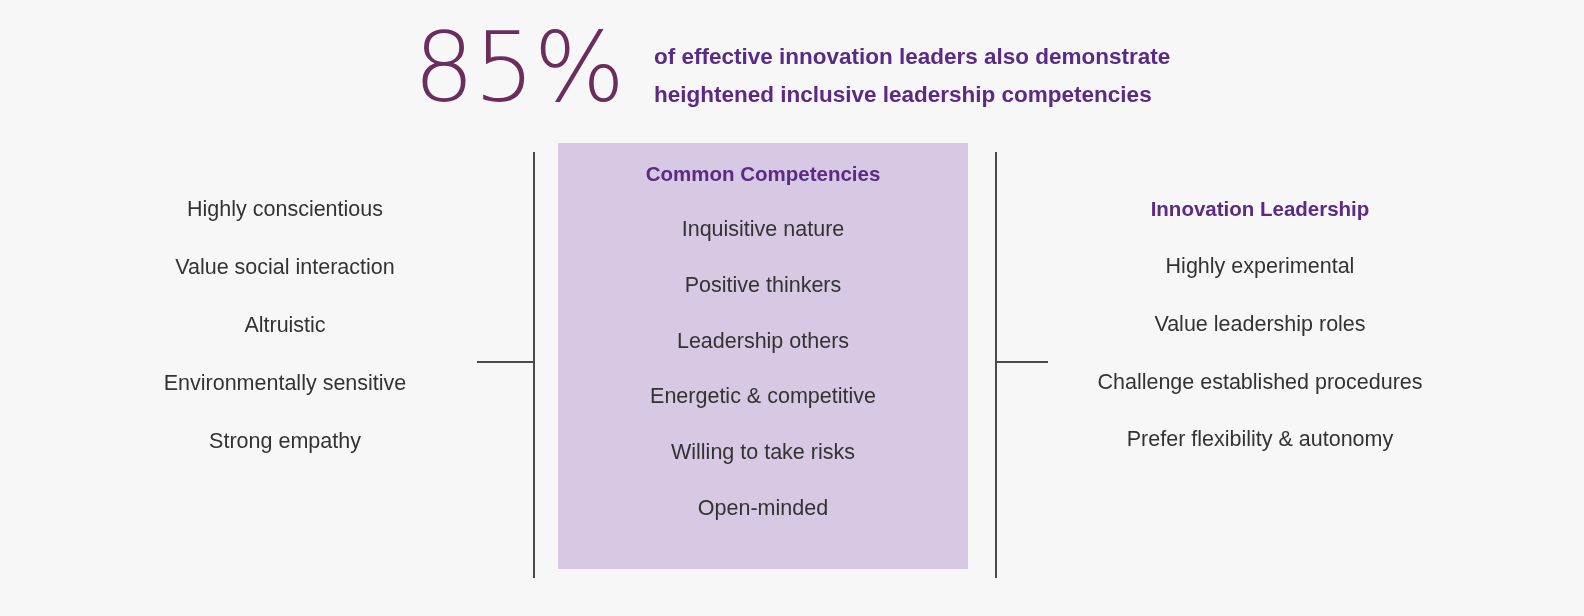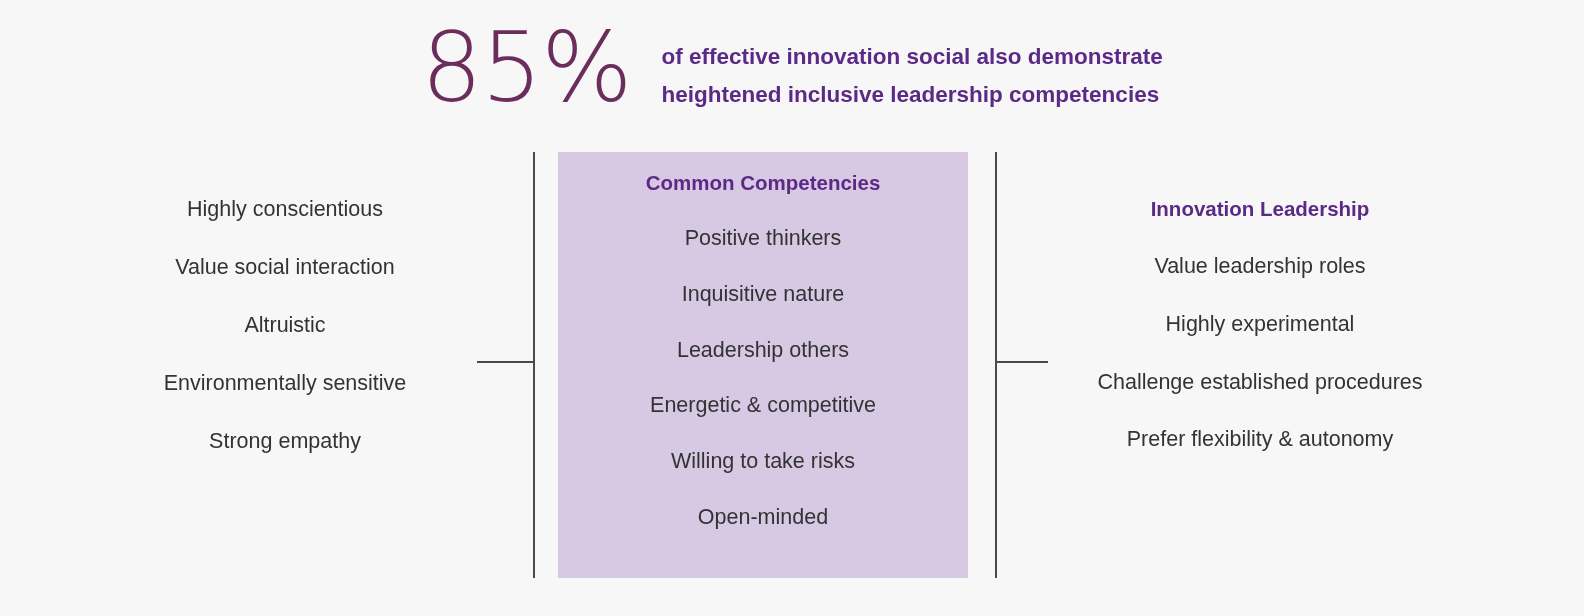--- a/index.html
+++ b/index.html
@@ -78,21 +78,21 @@
   }
 
   .col-left {
     left: 60px;
     top: 196px;
     width: 450px;
   }
 
   .col-center {
     left: 558px;
-    top: 152px;
+    top: 143px;
     width: 410px;
     height: 426px;
     background: #d7c8e3;
     padding-top: 18px;
   }
 
   .col-right {
     left: 1040px;
     top: 196px;
     width: 440px;
@@ -125,49 +125,49 @@
   .col-center .item:last-child { margin-bottom: 0; }
 </style>
 </head>
 <body>
 
 <div class="canvas">
 
   <div class="headline">
     <div class="stat-number">85%</div>
     <div class="stat-caption">
-      <div>of effective innovation social also demonstrate</div>
+      <div>of effective innovation leaders also demonstrate</div>
       <div>heightened inclusive leadership competencies</div>
     </div>
   </div>
 
   <div class="bracket bracket-left"></div>
   <div class="stub stub-left"></div>
   <div class="bracket bracket-right"></div>
   <div class="stub stub-right"></div>
 
   <div class="col col-left">
     <div class="item">Highly conscientious</div>
     <div class="item">Value social interaction</div>
     <div class="item">Altruistic</div>
     <div class="item">Environmentally sensitive</div>
     <div class="item">Strong empathy</div>
   </div>
 
   <div class="col col-center">
     <div class="col-heading">Common Competencies</div>
+    <div class="item">Inquisitive nature</div>
     <div class="item">Positive thinkers</div>
-    <div class="item">Inquisitive nature</div>
     <div class="item">Leadership others</div>
     <div class="item">Energetic &amp; competitive</div>
     <div class="item">Willing to take risks</div>
     <div class="item">Open-minded</div>
   </div>
 
   <div class="col col-right">
     <div class="col-heading">Innovation Leadership</div>
+    <div class="item">Highly experimental</div>
     <div class="item">Value leadership roles</div>
-    <div class="item">Highly experimental</div>
     <div class="item">Challenge established procedures</div>
     <div class="item">Prefer flexibility &amp; autonomy</div>
   </div>
 
 </div>
 
 </body></html>

